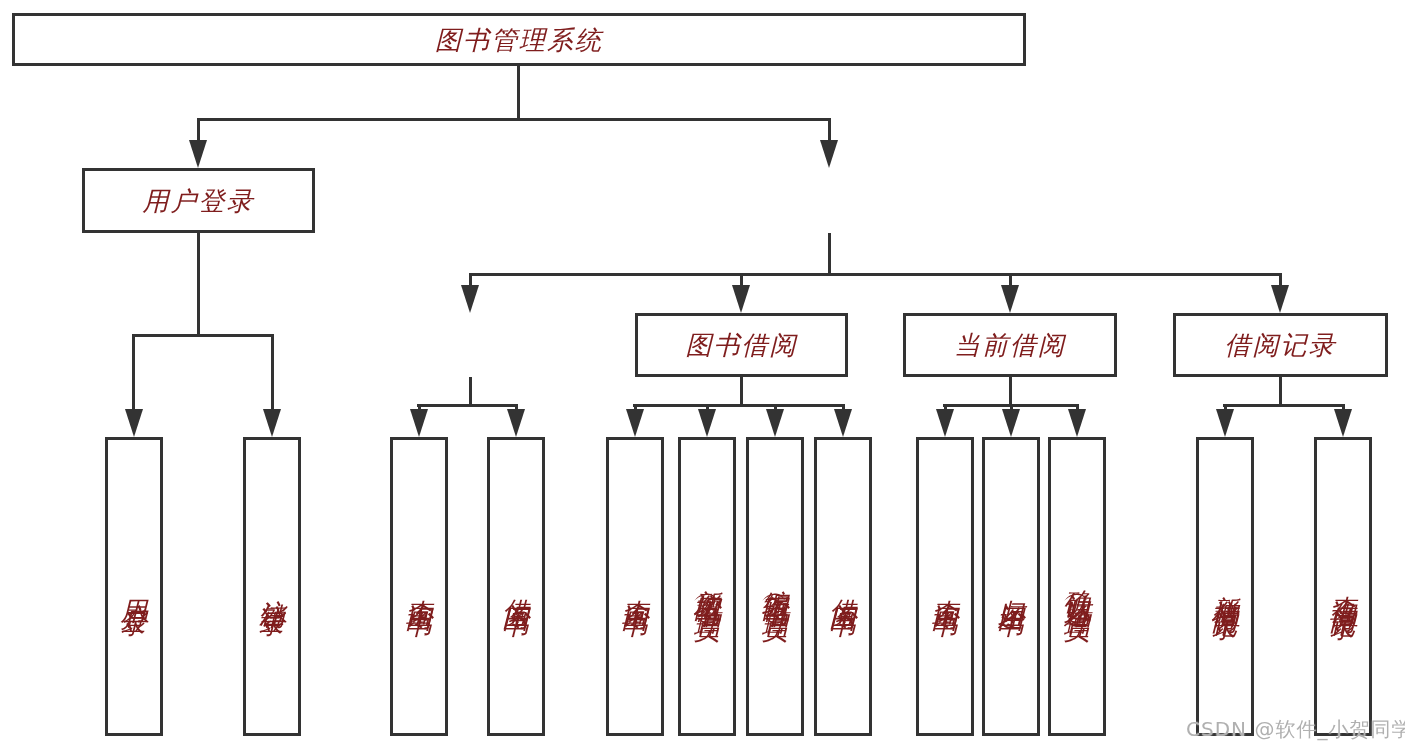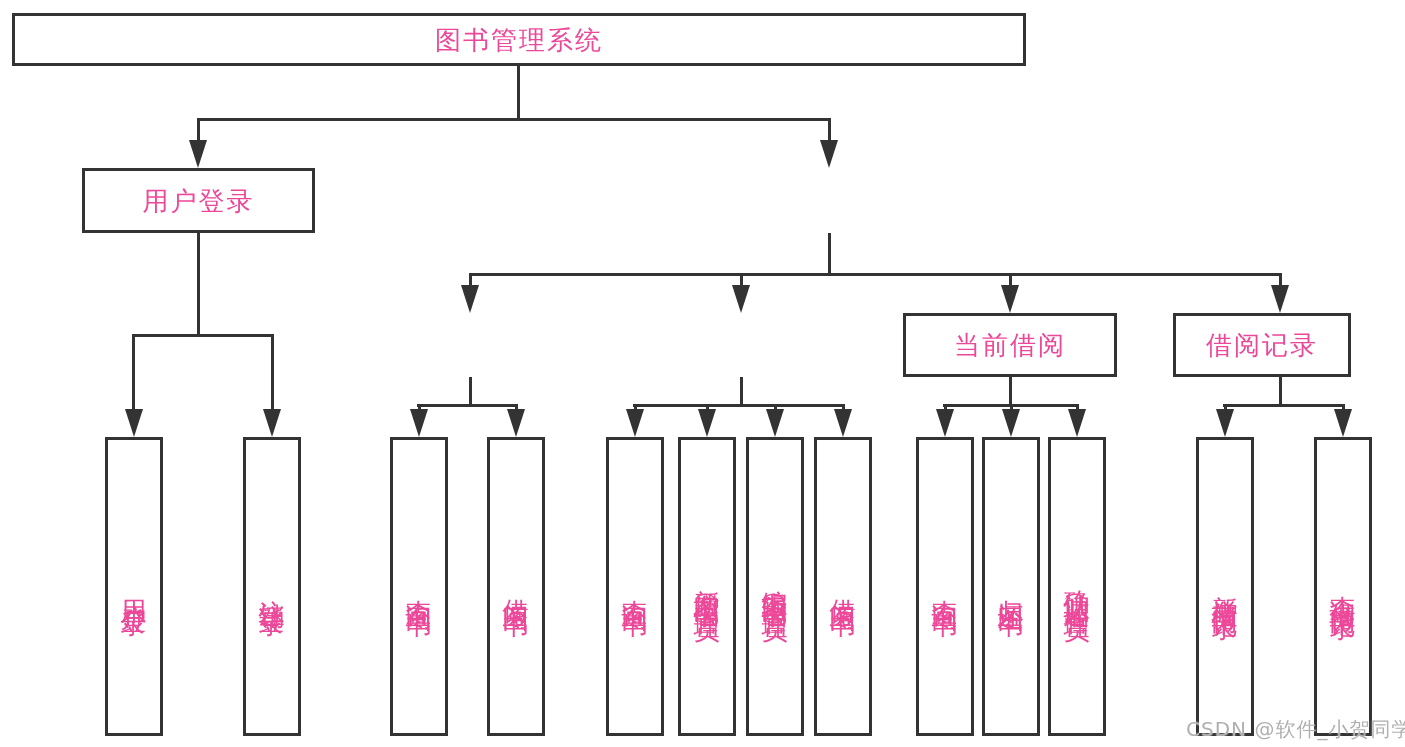--- a/index.html
+++ b/index.html
@@ -12,21 +12,22 @@
     overflow: hidden;
   }
   .box {
     position: absolute;
     box-sizing: border-box;
     border: 3px solid #333333;
     background: #ffffff;
     display: flex;
     align-items: center;
     justify-content: center;
-    color: #ec4899;
+    color: #7f1d1d;
+    font-style: italic;
   }
   .hlabel {
     font-size: 26px;
     letter-spacing: 2px;
     line-height: 1;
     white-space: nowrap;
   }
   .vlabel {
     writing-mode: vertical-rl;
     text-orientation: mixed;
@@ -125,26 +126,29 @@
   <div class="box" style="left:12px; top:13px; width:1014px; height:53px;">
     <span class="hlabel">图书管理系统</span>
   </div>
 
   <div class="box" style="left:82px; top:168px; width:233px; height:65px;">
     <span class="hlabel">用户登录</span>
   </div>
 
 
 
+  <div class="box" style="left:635px; top:313px; width:213px; height:64px;">
+    <span class="hlabel">图书借阅</span>
+  </div>
 
   <div class="box" style="left:903px; top:313px; width:214px; height:64px;text-align:right;">
     <span class="hlabel">当前借阅</span>
   </div>
 
-  <div class="box" style="left:1173px; top:313px; width:178px; height:64px;justify-content:center;">
+  <div class="box" style="left:1173px; top:313px; width:215px; height:64px;justify-content:center;">
     <span class="hlabel">借阅记录</span>
   </div>
 
   <div class="box" style="left:105px; top:437px; width:58px; height:299px;">
     <span class="vlabel">用户登录</span>
   </div>
   <div class="box" style="left:243px; top:437px; width:58px; height:299px;">
     <span class="vlabel">注销登录</span>
   </div>
 

